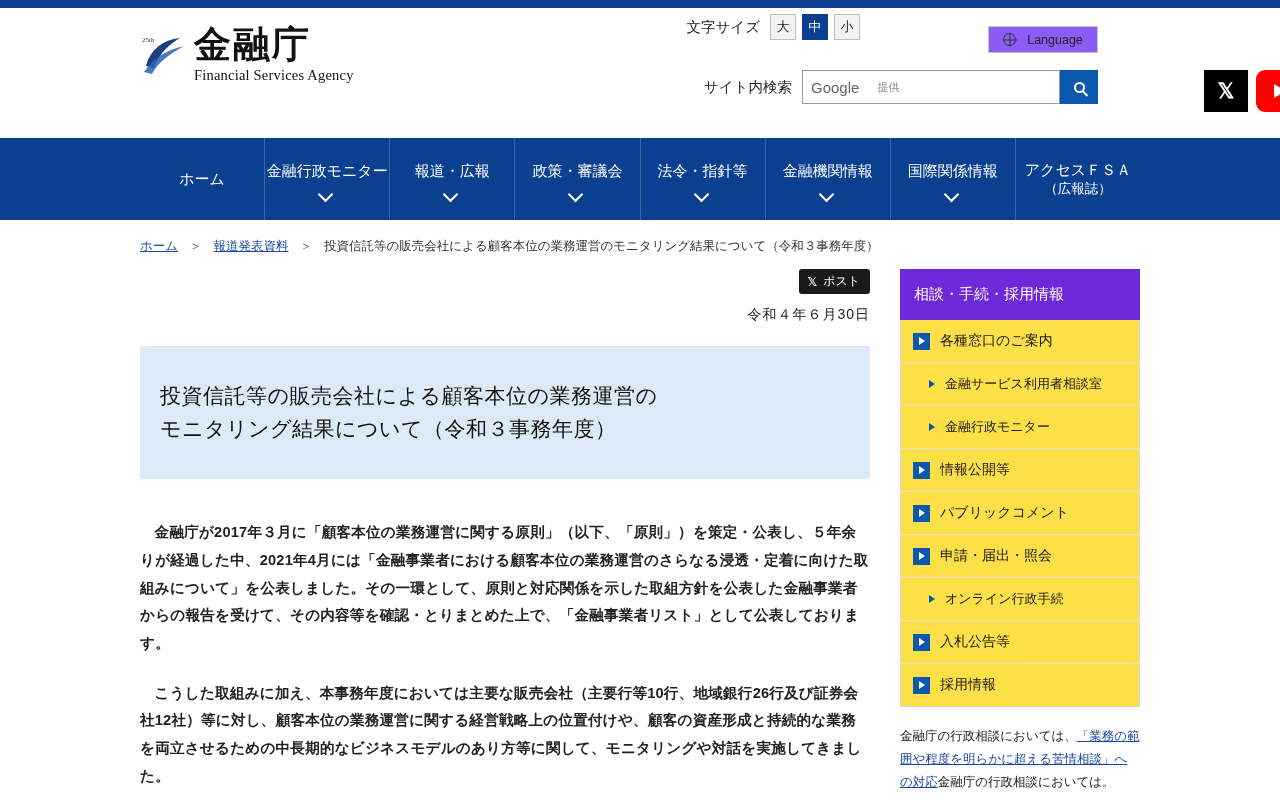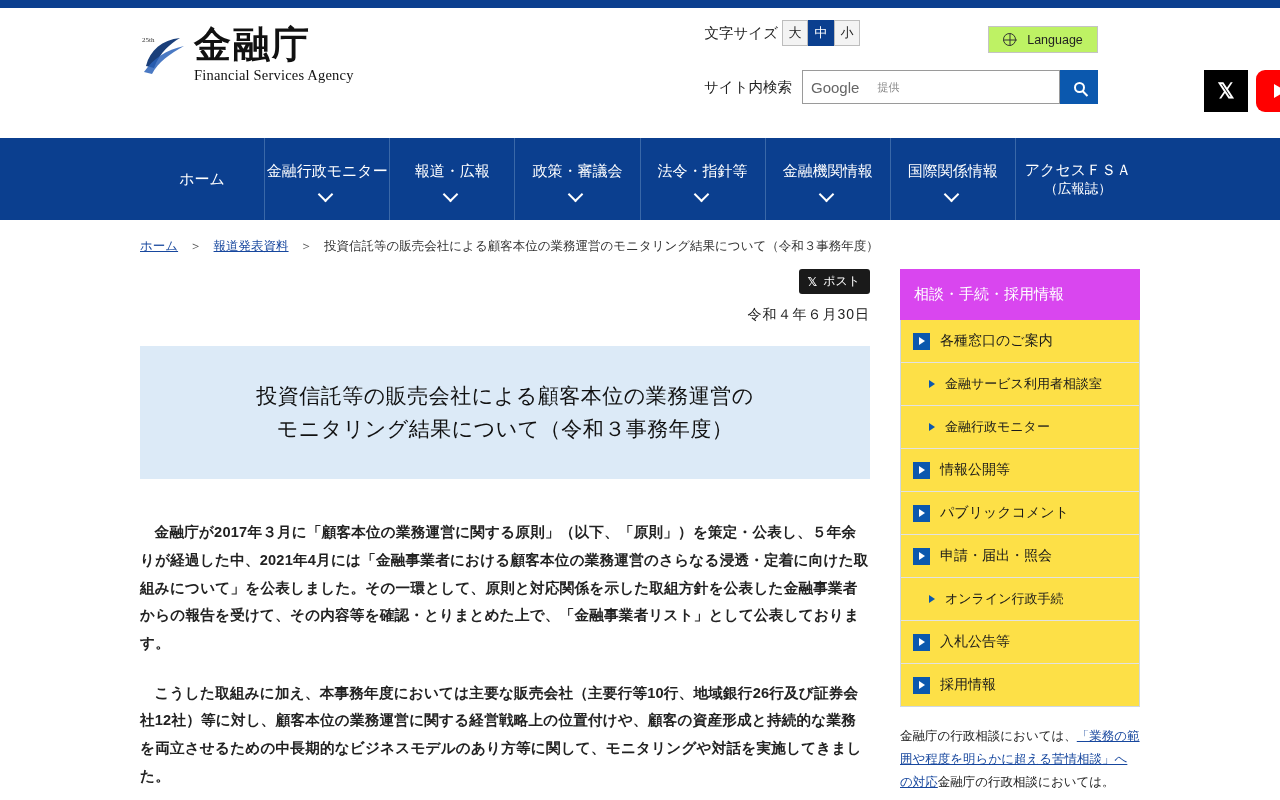--- a/index.html
+++ b/index.html
@@ -51,23 +51,24 @@
     font-size: 14.5px;
     letter-spacing: 0.2px;
     color: #111;
     margin-top: 4px;
   }
   .logo-col { display: flex; flex-direction: column; }
 
   .fontsize-row {
     position: absolute;
     right: 280px;
-    top: 12px;
+    top: 6px;
     display: flex;
     align-items: center;
+    gap: 6px;
   }
   .fontsize-label {
     font-size: 14.5px;
     color: #222;
     margin-right: 4px;
   }
   .fs-btn {
     width: 26px; height: 26px;
     border: 1px solid #bdbdbd;
     background: #f3f3f3;
@@ -80,21 +81,21 @@
     background: #0b3f8f;
     color: #fff;
     border-color: #0b3f8f;
   }
   .lang-btn {
     position: absolute;
     right: 42px;
     top: 18px;
     width: 110px; height: 27px;
     border: 1px solid #c4c4c4;
-    background: #bef264;
+    background: #8b5cf6;
     display: flex; align-items: center; justify-content: center;
     gap: 11px;
     font-size: 12.5px;
     color: #222;
     cursor: pointer;
   }
   .globe {
     width: 13px; height: 13px;
     border: 1.4px solid #333;
     border-radius: 50%;
@@ -266,21 +267,20 @@
     text-align: right;
     font-size: 14px;
     color: #222;
     margin-top: 12px;
     letter-spacing: 1px;
   }
   .title-box {
     background: #dceaf7;
     margin-top: 22px;
     padding: 34px 20px;
-    text-align: center;
   }
   .title-box h1 {
     margin: 0;
     font-size: 21px;
     font-weight: normal;
     color: #111;
     line-height: 1.55;
     letter-spacing: 0.5px;
   }
   .body-text {
@@ -288,21 +288,21 @@
     font-size: 14.6px;
     line-height: 1.9;
     color: #222;
     letter-spacing: 0.2px;
     font-weight: bold;
   }
   .body-text p { margin: 0 0 22px 0; text-indent: 1em; }
 
   
   .side-head {
-    background: #d946ef;
+    background: #6d28d9;
     color: #fff;
     font-size: 15px;
     padding: 16px 14px;
     margin-top: 4px;
   }
   .side-list {
     border: 1px solid #cfd8e3;
     border-top: none;
     background: #fde047;
   }

